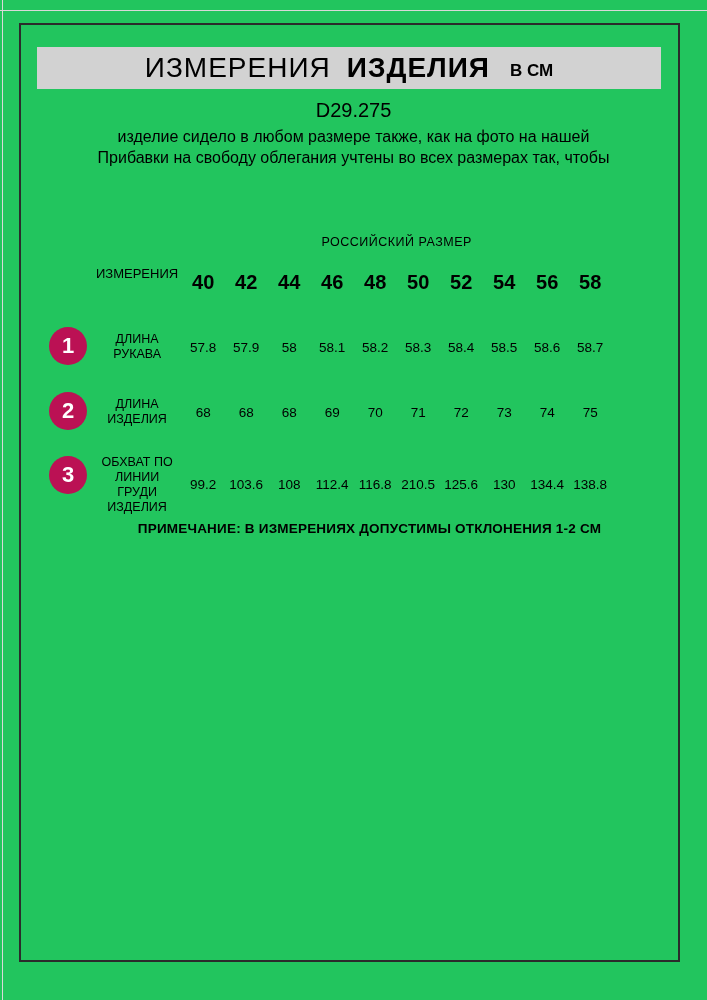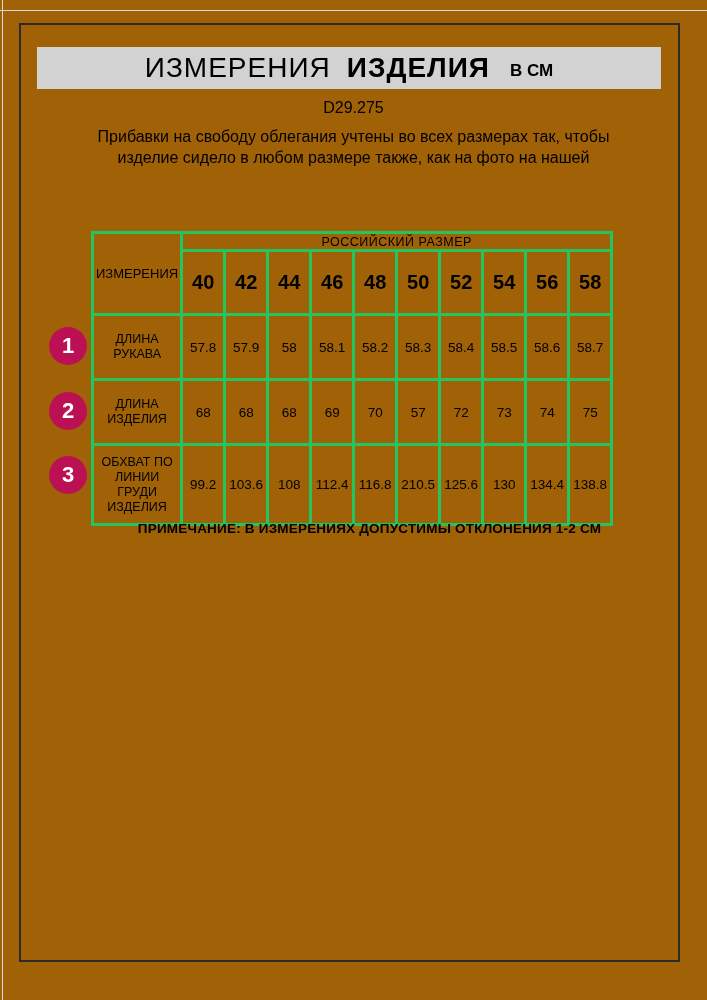--- a/index.html
+++ b/index.html
@@ -1,36 +1,36 @@
 <!DOCTYPE html>
 <html><head>
 <meta charset="utf-8">
 <style>
   * { margin:0; padding:0; box-sizing:border-box; }
   html,body { background:#ffffff; }
   .page {
     position:relative; width:707px; height:1000px; margin:0 auto;
-    background:#a16207; color:#000;
+    background:#22c55e; color:#000;
     font-family:"Liberation Sans", sans-serif; overflow:hidden;
   }
   
   .artifact-top { position:absolute; left:0; top:10px; width:707px; height:1px; background:#d9d9d9; }
   .artifact-left { position:absolute; left:2px; top:0; width:1px; height:1000px; background:#d9d9d9; }
   
   .frame { position:absolute; left:19px; top:23px; width:661px; height:939px; border:2px solid #2b2b2b; }
   
   .title-bar {
     position:absolute; left:37px; top:47px; width:624px; height:42px;
     background:#d2d2d2; display:flex; align-items:baseline; justify-content:center;
   }
   .title-part1 { font-size:28px; font-weight:400; letter-spacing:1px; align-self:center; }
   .title-part2 { font-size:28px; font-weight:700; letter-spacing:1px; margin-left:16px; align-self:center; }
   .title-part3 { font-size:17px; font-weight:700; margin-left:20px; align-self:center; padding-top:6px; }
   
-  .product-code { position:absolute; left:0; top:99px; width:707px; text-align:center; font-size:16px; font-weight:400; }
+  .product-code { position:absolute; left:0; top:99px; width:707px; text-align:center; font-size:20px; font-weight:400; }
   .subtitle { position:absolute; left:0; top:126px; width:707px; text-align:center; font-size:16px; line-height:21px; font-weight:400; }
   
   table.size-table {
     position:absolute; left:91px; top:231px;
     border-collapse:collapse; table-layout:fixed;
     border:2px solid #000;
   }
   .size-table th, .size-table td {
     border:3px solid #22c55e; text-align:center; vertical-align:middle;
     overflow:hidden; padding:0 2px;
@@ -70,22 +70,22 @@
 
   <div class="title-bar">
     <span class="title-part1">ИЗМЕРЕНИЯ</span>
     <span class="title-part2">ИЗДЕЛИЯ</span>
     <span class="title-part3">В СМ</span>
   </div>
 
   <div class="product-code">D29.275</div>
 
   <div class="subtitle">
+    <div>изделие сидело в любом размере также, как на фото на нашей</div>
     <div>Прибавки на свободу облегания учтены во всех размерах так, чтобы</div>
-    <div>изделие сидело в любом размере также, как на фото на нашей</div>
   </div>
 
   <table class="size-table">
     <colgroup>
       <col class="col-label">
       <col class="col-size">
         <col class="col-size">
         <col class="col-size">
         <col class="col-size">
         <col class="col-size">
@@ -133,21 +133,21 @@
       <tr class="r-data-2">
         <td class="cell-rowlabel">
           <span class="lbl-line">ДЛИНА</span>
           <span class="lbl-line">ИЗДЕЛИЯ</span>
         </td>
         <td class="cell-value">68</td>
         <td class="cell-value">68</td>
         <td class="cell-value">68</td>
         <td class="cell-value">69</td>
         <td class="cell-value">70</td>
-        <td class="cell-value">57</td>
+        <td class="cell-value">71</td>
         <td class="cell-value">72</td>
         <td class="cell-value">73</td>
         <td class="cell-value">74</td>
         <td class="cell-value">75</td>
       </tr>
       <tr class="r-data-3">
         <td class="cell-rowlabel">
           <span class="lbl-line">ОБХВАТ ПО</span>
           <span class="lbl-line">ЛИНИИ</span>
           <span class="lbl-line">ГРУДИ</span>

